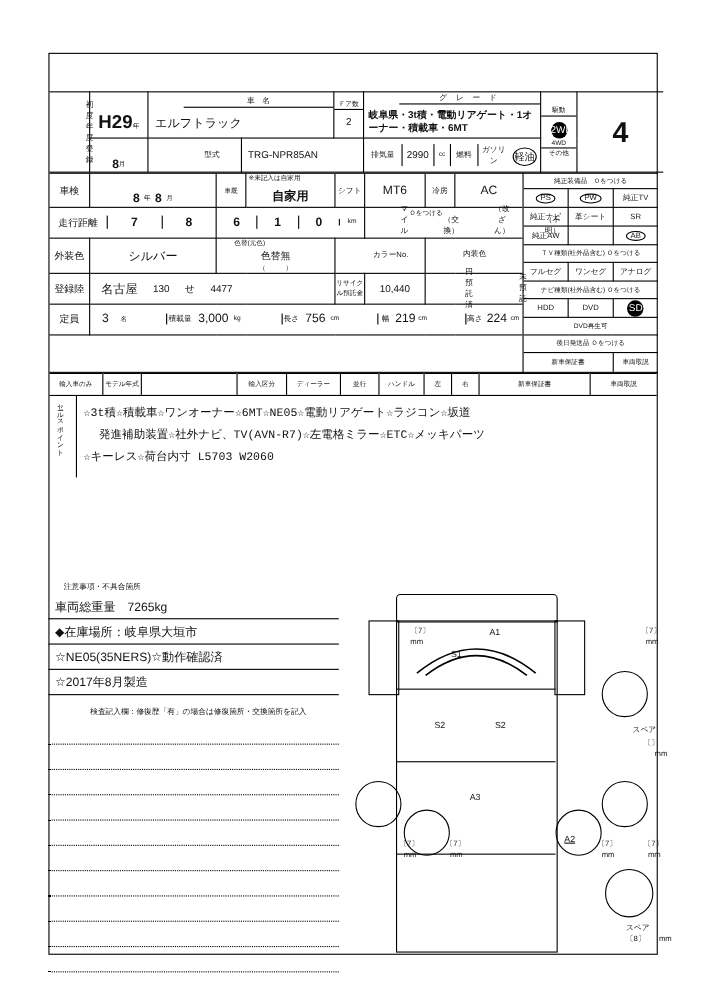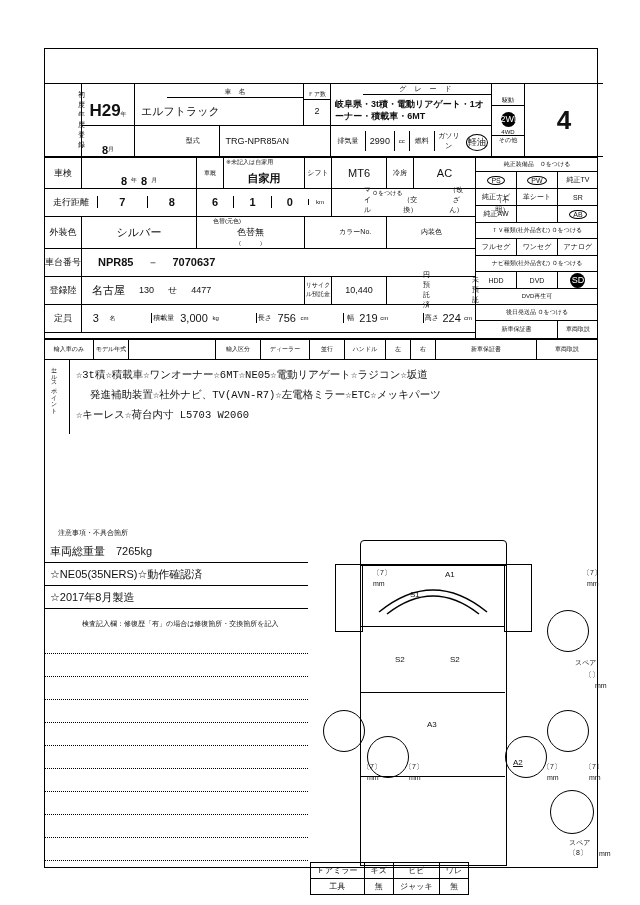--- a/index.html
+++ b/index.html
@@ -184,30 +184,20 @@
                   <div class="tiny c">（　　　）</div>
                 </td>
                 <td colspan="2" style="border:0;border-right:1px solid #000;border-bottom:1px solid #000;">
                   <div class="xs" style="padding-left:2px;">カラーNo.</div>
                 </td>
                 <td colspan="2" style="border:0;border-bottom:1px solid #000;">
                   <div class="xs" style="padding-left:2px;line-height:1.1;">内装色</div>
                 </td>
               </tr>
 
-              <tr style="height:28px;">
-                <td style="border:0;border-right:1px solid #000;border-bottom:1px solid #000;" class="m c">車台番号</td>
-                <td colspan="7" style="border:0;border-bottom:1px solid #000;">
-                  <div style="display:flex;align-items:center;gap:14px;padding-left:16px;height:26px;">
-                    <span class="lg bold">NPR85</span>
-                    <span class="lg">－</span>
-                    <span class="lg bold">7070637</span>
-                  </div>
-                </td>
-              </tr>
 
               <tr style="height:28px;">
                 <td style="border:0;border-right:1px solid #000;border-bottom:1px solid #000;" class="m c">登録陸</td>
                 <td colspan="3" style="border:0;border-right:1px solid #000;border-bottom:1px solid #000;">
                   <div style="display:flex;align-items:center;gap:14px;padding-left:10px;height:26px;">
                     <span class="lg">名古屋</span>
                     <span class="m">130</span>
                     <span class="m">せ</span>
                     <span class="m">4477</span>
                   </div>
@@ -332,20 +322,21 @@
           </td>
         </tr>
       </tbody>
         </table>
     </div>
   </div>
 
   <div class="lower">
     <div class="note-head" style="padding-left:14px;">注意事項・不具合箇所</div>
     <div class="lg u" style="margin-top:3px;padding:3px 0 3px 6px;">車両総重量　7265kg</div>
+    <div class="lg u" style="padding:4px 0 3px 6px;">◆在庫場所：岐阜県大垣市</div>
     <div class="lg u" style="padding:4px 0 3px 6px;">☆NE05(35NERS)☆動作確認済</div>
     <div class="lg u" style="padding:4px 0 3px 6px;">☆2017年8月製造</div>
     <div class="xs" style="padding:10px 0 2px 6px;">検査記入欄：修復歴「有」の場合は修復箇所・交換箇所を記入</div>
     <div style="border-bottom:1px dotted #000;height:22px;"></div>
     <div style="border-bottom:1px dotted #000;height:22px;"></div>
     <div style="border-bottom:1px dotted #000;height:22px;"></div>
     <div style="border-bottom:1px dotted #000;height:22px;"></div>
     <div style="border-bottom:1px dotted #000;height:22px;"></div>
     <div style="border-bottom:1px dotted #000;height:22px;"></div>
     <div style="border-bottom:1px dotted #000;height:22px;"></div>
@@ -398,29 +389,13 @@
     <div class="xs" style="position:absolute;left:242px;top:234px;">mm</div>
 
     <div class="xs" style="position:absolute;left:228px;top:118px;">スペア</div>
     <div class="xs" style="position:absolute;left:238px;top:130px;">〔<span></span>〕</div>
     <div class="xs" style="position:absolute;left:248px;top:142px;">mm</div>
 
     <div class="xs" style="position:absolute;left:222px;top:298px;"><span>スペア</span>〔<span>8</span>〕</div>
     <div class="xs" style="position:absolute;left:252px;top:310px;">mm</div>
   </div>
 
-  <table class="ftab">
-    <tbody>
-        <tr>
-      <td>Ｆアミラー</td>
-      <td>キズ</td>
-      <td>ヒビ</td>
-      <td>ワレ</td>
-    </tr>
-    <tr>
-      <td>工具</td>
-      <td>無</td>
-      <td>ジャッキ</td>
-      <td>無</td>
-    </tr>
-  </tbody>
-    </table>
 </div>
 
 </body></html>

